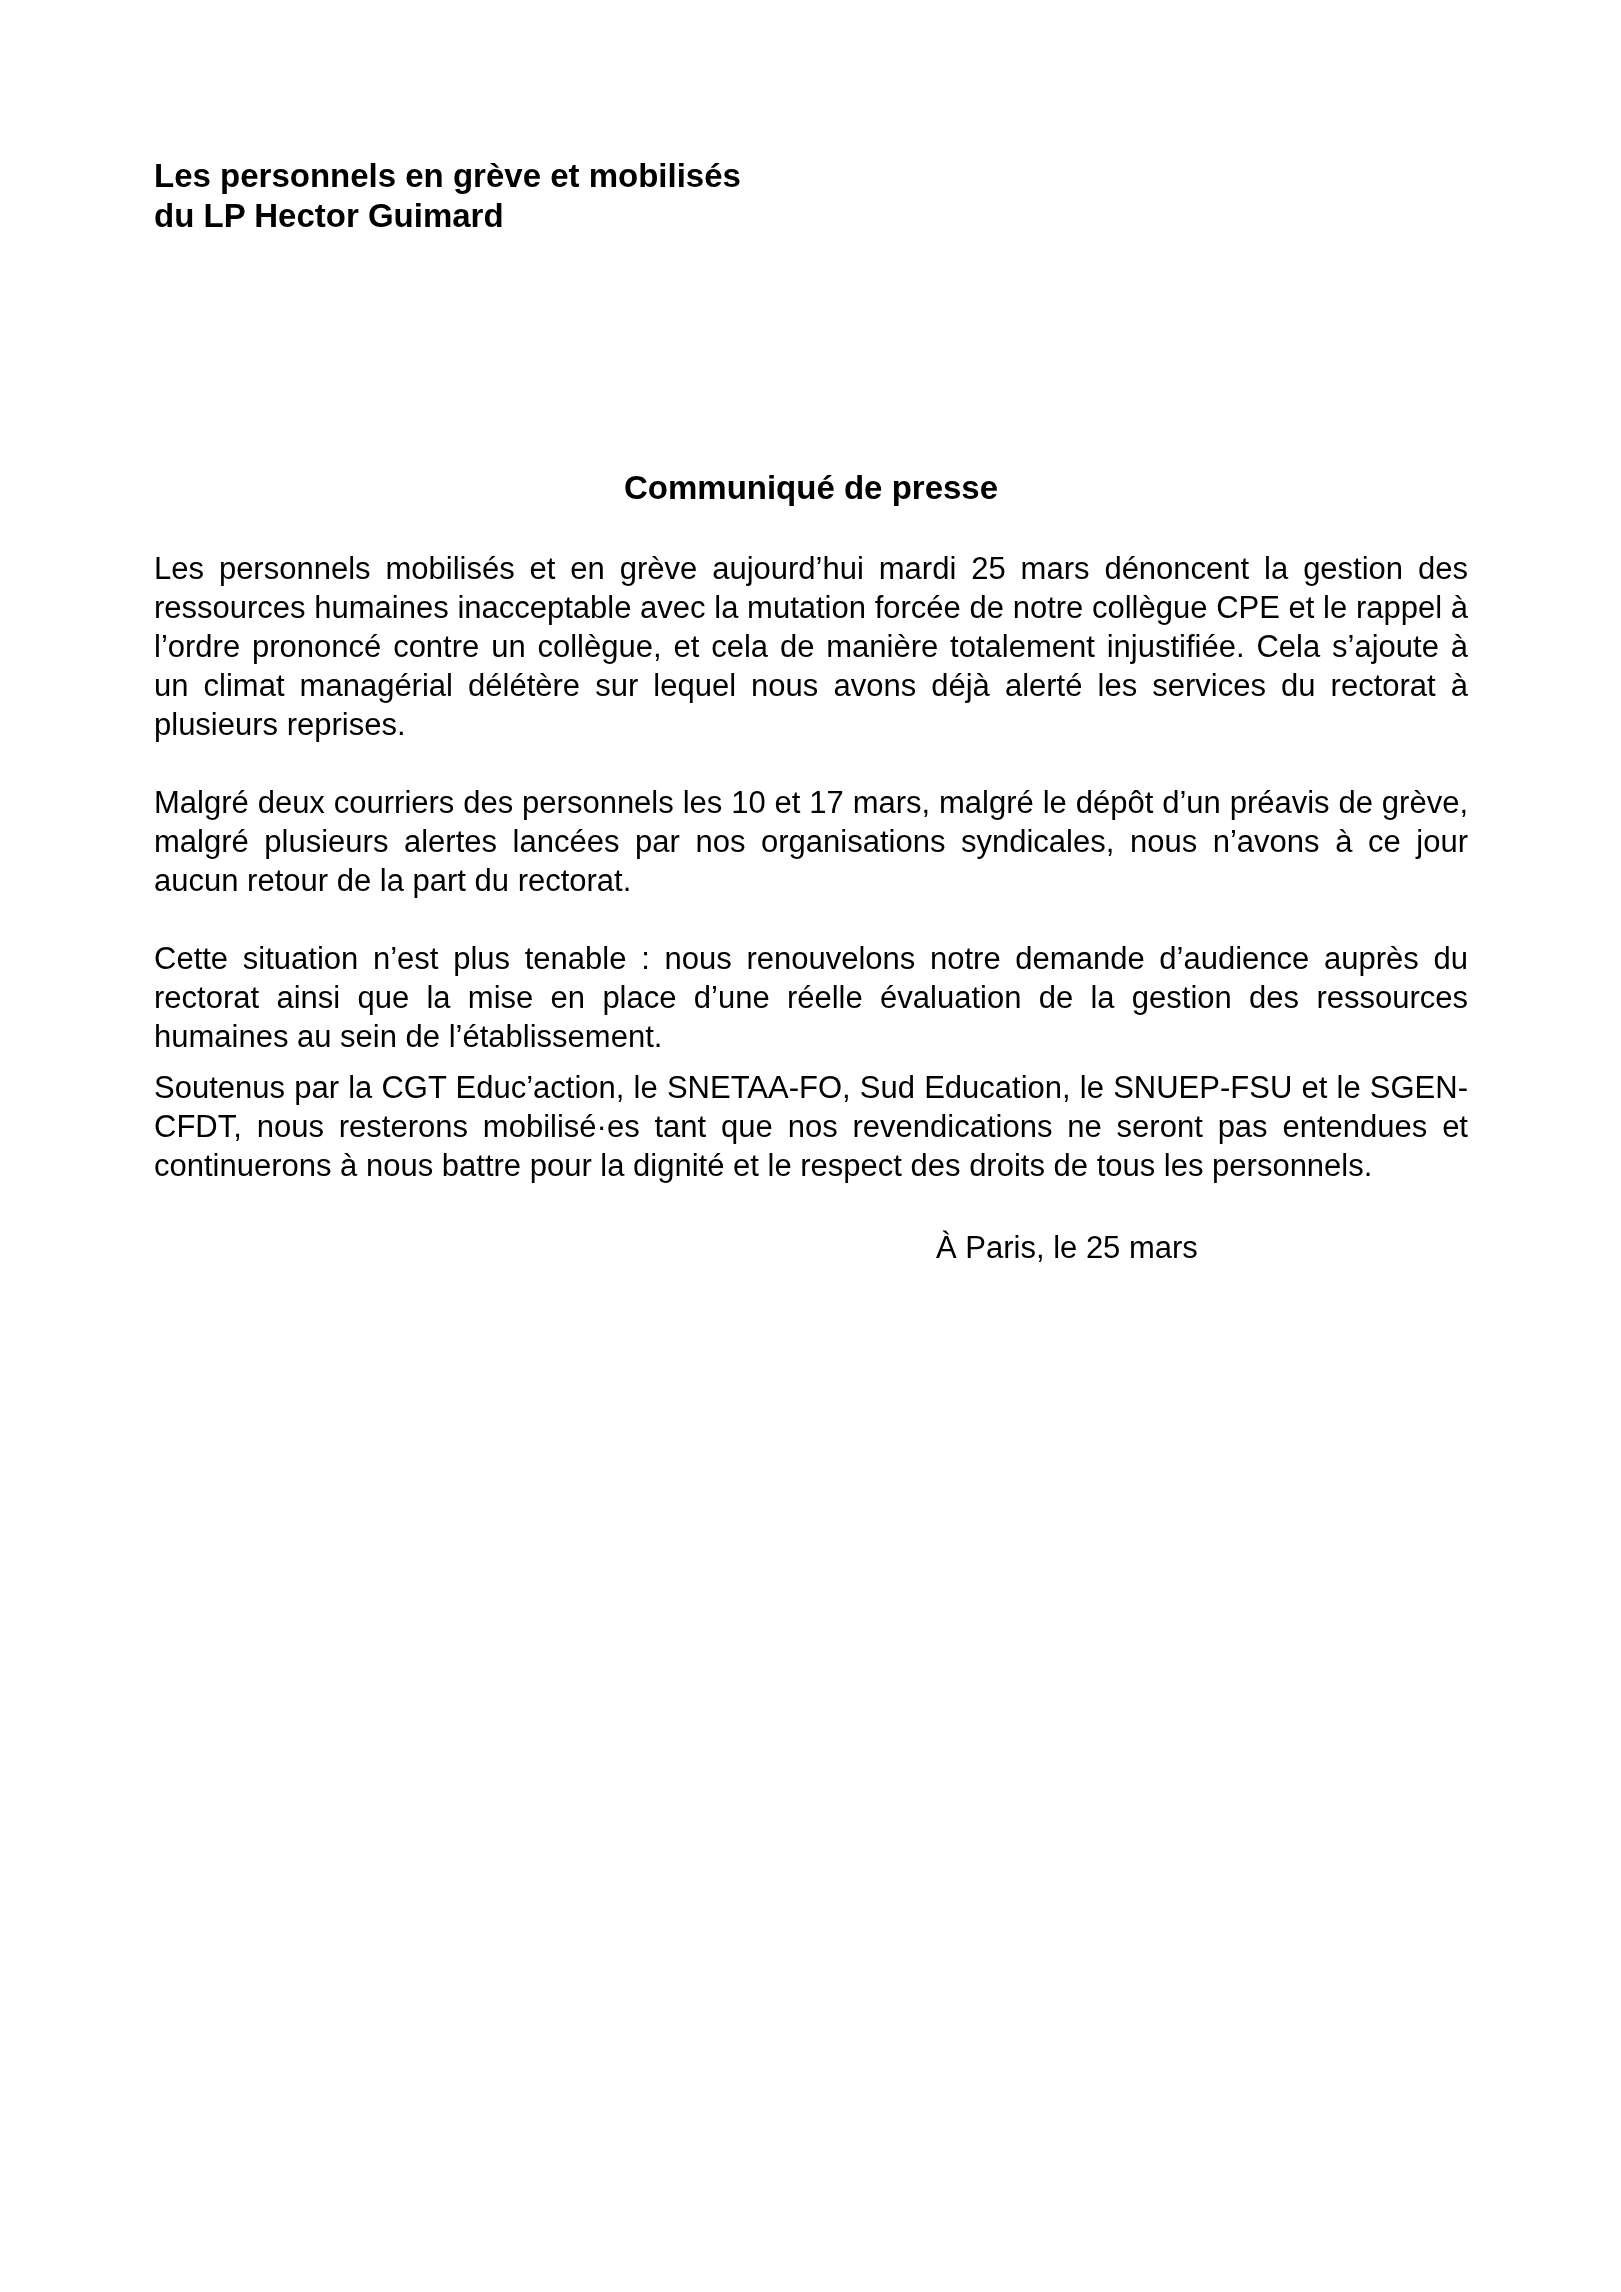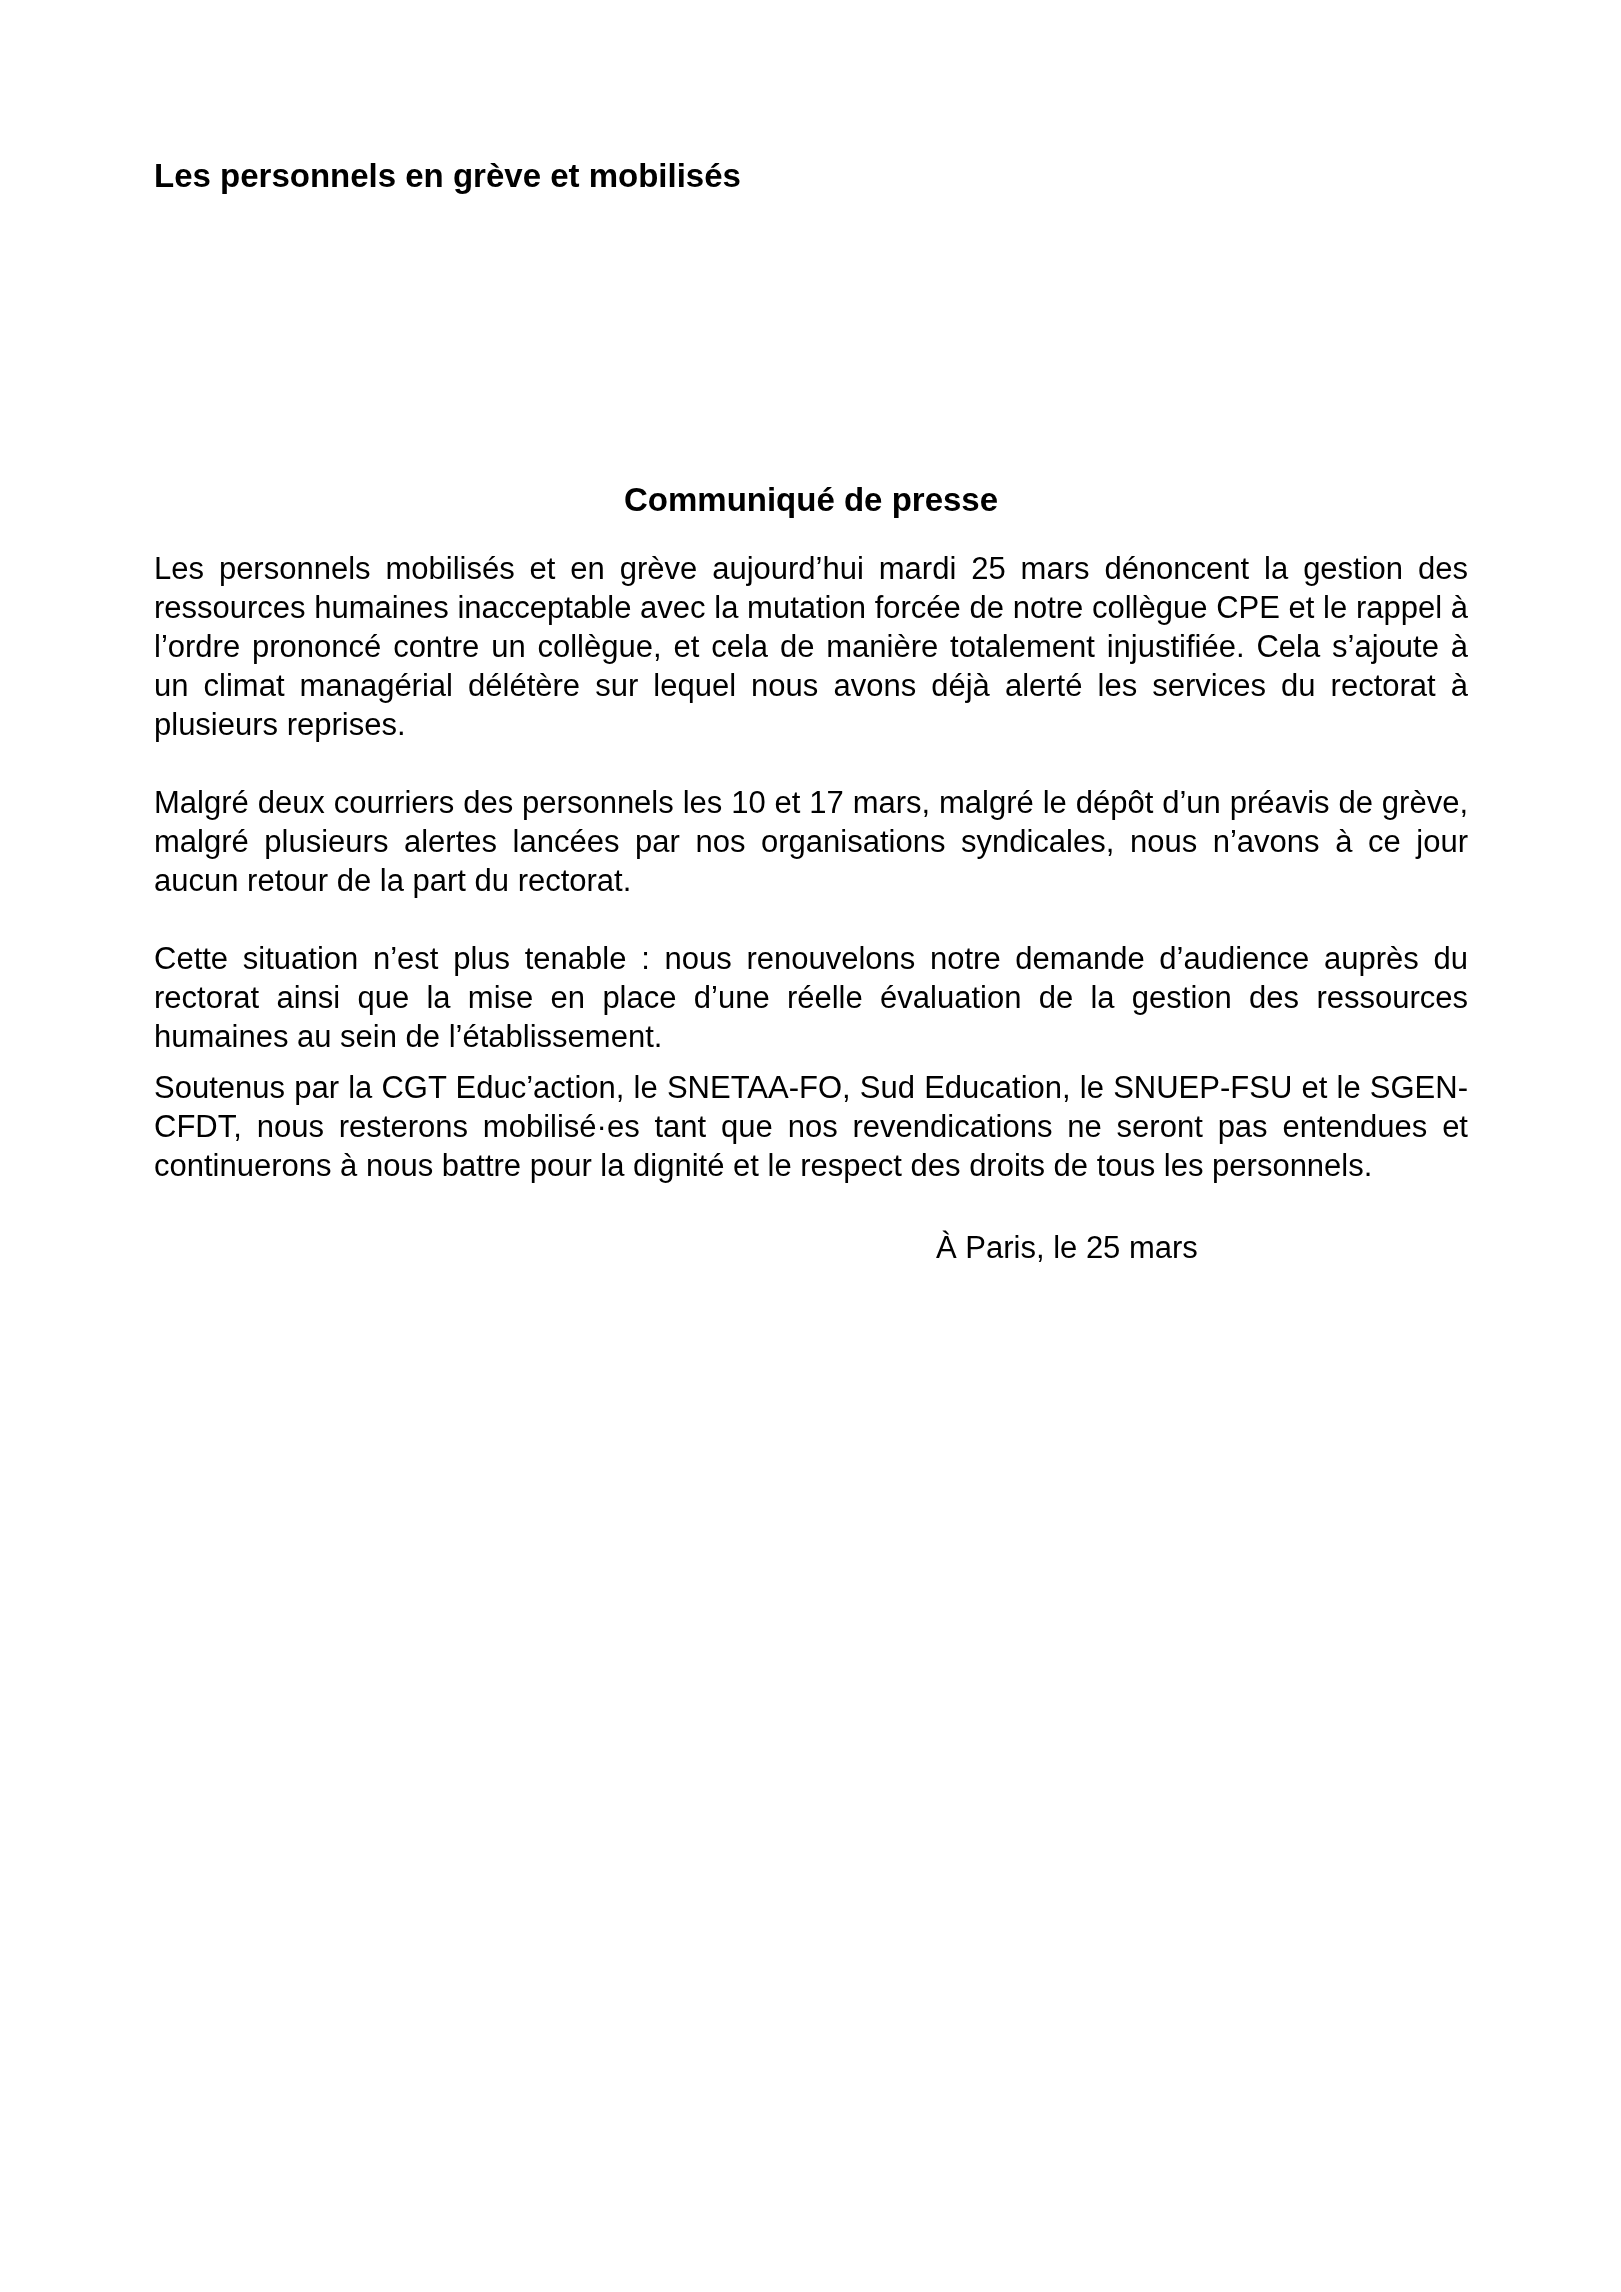--- a/index.html
+++ b/index.html
@@ -39,21 +39,20 @@
   
   .doc-title {
     position: absolute;
     top: 468px;
     left: 154px;
     width: 1314px;
     font-weight: bold;
     font-size: 33px;
     line-height: 39px;
     text-align: center;
-    margin-top: 12px;
   }
   
   .doc-body {
     position: absolute;
     top: 549px;
     left: 154px;
     width: 1314px;
     font-size: 31px;
     line-height: 39px;
   }
@@ -75,20 +74,21 @@
     white-space: nowrap;
   }
 </style>
 </head>
 <body>
 
 <div class="page">
 
   <div class="doc-header">
     <div>Les personnels en grève et mobilisés</div>
+    <div>du LP Hector Guimard</div>
   </div>
 
   <div class="doc-title">Communiqué de presse</div>
 
   <div class="doc-body">
     <p>Les personnels mobilisés et en grève aujourd’hui mardi 25 mars dénoncent la gestion des ressources humaines inacceptable avec la mutation forcée de notre collègue CPE et le rappel à l’ordre prononcé contre un collègue, et cela de manière totalement injustifiée. Cela s’ajoute à un climat managérial délétère sur lequel nous avons déjà alerté les services du rectorat à plusieurs reprises.</p>
     <p>Malgré deux courriers des personnels les 10 et 17 mars, malgré le dépôt d’un préavis de grève, malgré plusieurs alertes lancées par nos organisations syndicales, nous n’avons à ce jour aucun retour de la part du rectorat.</p>
     <p class="no-gap-after">Cette situation n’est plus tenable : nous renouvelons notre demande d’audience auprès du rectorat ainsi que la mise en place d’une réelle évaluation de la gestion des ressources humaines au sein de l’établissement.</p>
     <p class="last">Soutenus par la CGT Educ’action, le SNETAA-FO, Sud Education, le SNUEP-FSU et le SGEN-CFDT, nous resterons mobilisé·es tant que nos revendications ne seront pas entendues et continuerons à nous battre pour la dignité et le respect des droits de tous les personnels.</p>
     <div class="dateline">À Paris, le 25 mars</div>

